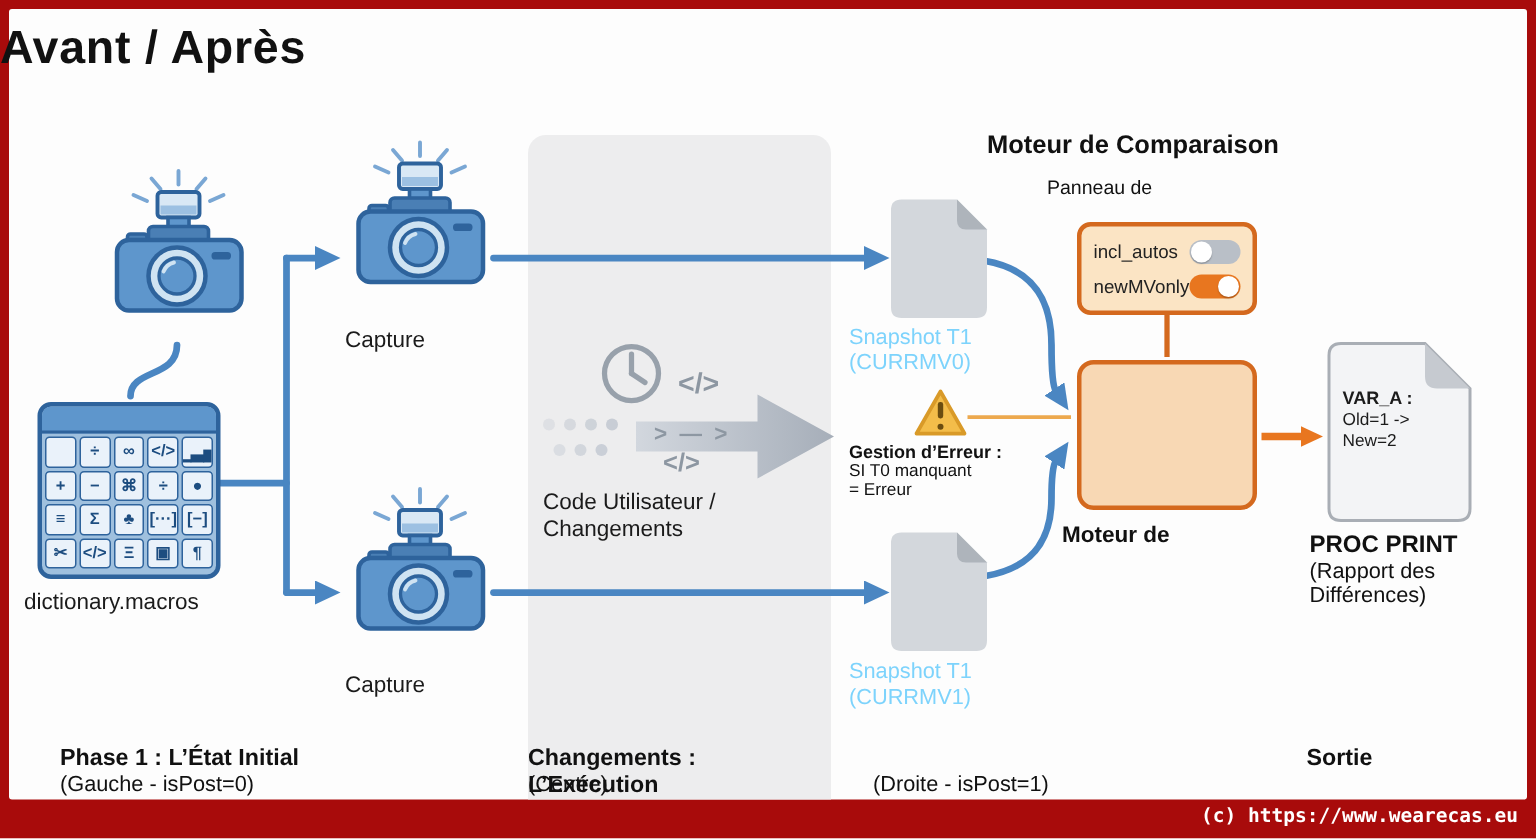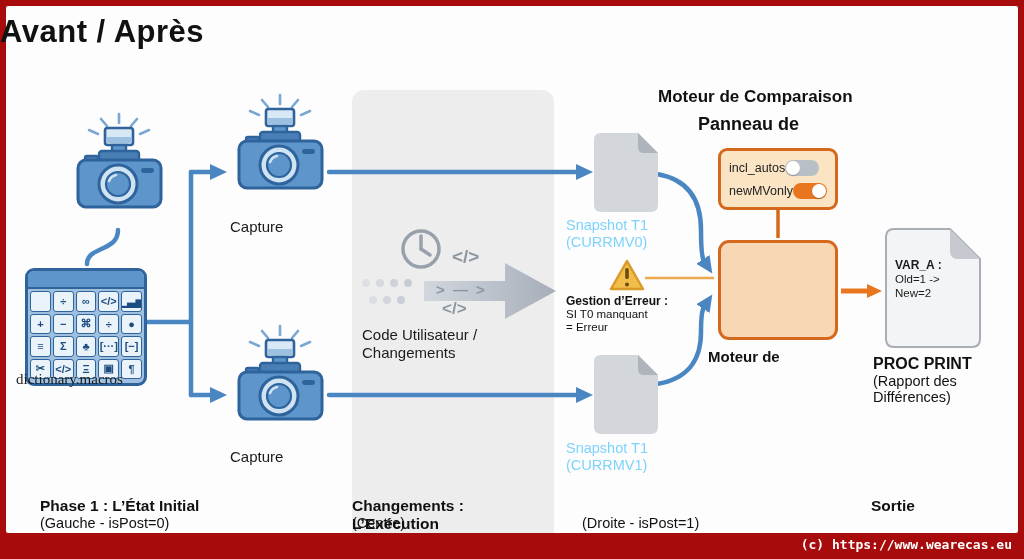--- a/index.html
+++ b/index.html
@@ -18,32 +18,32 @@
   .cap-label{font-size:15px;color:#1b1b1b;}
   
   .macro-grid{left:25px;top:268px;width:122px;height:118px;background:#9fc0de;border:3px solid #2e639c;border-radius:9px;box-sizing:border-box;overflow:hidden;}
   .macro-grid .hdr{height:16px;background:#5e96cc;border-bottom:2px solid #2e639c;}
   .macro-grid .cells{display:grid;grid-template-columns:repeat(5,1fr);grid-template-rows:repeat(4,1fr);gap:2px;padding:2px;height:92px;box-sizing:border-box;}
   .macro-grid .cell{background:#eaf2fa;border:1px solid #2e639c;border-radius:3px;display:flex;align-items:center;justify-content:center;font-size:11px;font-weight:bold;color:#1d4d80;overflow:hidden;}
   
   .doc-label{font-size:14.5px;line-height:17px;color:#7dd3fc;}
   
   .panel{left:718px;top:148px;width:120px;height:62px;background:#fbe4c4;border:3px solid #d4691e;border-radius:9px;box-sizing:border-box;padding:5px 8px;display:flex;flex-direction:column;justify-content:space-around;}
-  .toggle-row{display:flex;align-items:center;}
+  .toggle-row{display:flex;align-items:center;justify-content:space-between;}
   .toggle-row .lbl{font-size:12.5px;color:#222;}
   .toggle{width:34px;height:16px;border-radius:9px;position:relative;flex:0 0 auto;}
   .toggle.off{background:#b9bfc7;}
   .toggle.on{background:#e8761f;}
   .toggle .knob{position:absolute;top:1px;width:14px;height:14px;border-radius:50%;background:#fff;box-shadow:0 1px 1px rgba(0,0,0,.25);}
   .toggle.off .knob{left:1px;}
   .toggle.on .knob{right:1px;}
   
   .engine{left:718px;top:240px;width:120px;height:100px;background:#f8d8b4;border:3.5px solid #d4691e;border-radius:11px;box-sizing:border-box;}
   .hdr-bold{font-weight:bold;font-size:17px;}
-  .sub-bold{font-weight:bold;font-size:18px;line-height:15px;}
+  .sub-bold{font-weight:normal;font-size:13px;line-height:15px;}
   .engine-label{font-weight:bold;font-size:15px;line-height:18px;}
   
   .warn-title{font-weight:bold;font-size:12px;line-height:14px;}
   .warn-sub{font-size:11.5px;line-height:13px;}
   
   .outdoc-text{font-size:11.5px;line-height:14px;color:#1b1b1b;}
   .outdoc-text b{font-size:12px;}
   .proc-label{font-weight:bold;font-size:16px;}
   .proc-sub{font-size:14.5px;line-height:17px;}
   
@@ -196,21 +196,21 @@
       <div class="cell">♣</div>
       <div class="cell">[···]</div>
       <div class="cell">[−]</div>
       <div class="cell">✂</div>
       <div class="cell">&lt;/&gt;</div>
       <div class="cell">Ξ</div>
       <div class="cell">▣</div>
       <div class="cell">¶</div>
     </div>
   </div>
-  <div class="abs ctr cap-label" style="left:16px;top:371px;width:142px;font-family:Liberation Serif, serif;">dictionary.macros</div>
+  <div class="abs ctr cap-label" style="left:16px;top:393px;width:142px;">dictionary.macros</div>
   <div class="abs ctr cap-label" style="left:230px;top:218px;width:100px;">Capture</div>
   <div class="abs ctr cap-label" style="left:230px;top:448px;width:100px;">Capture</div>
 
   <div class="abs glyph" style="left:452px;top:246px;font-size:19px;">&lt;/&gt;</div>
   <div class="abs glyph" style="left:436px;top:281px;font-size:15px;letter-spacing:2px;">&gt; — &gt;</div>
   <div class="abs glyph" style="left:442px;top:299px;font-size:17px;">&lt;/&gt;</div>
   <div class="abs ctr cap-label" style="left:362px;top:326px;width:182px;">Code Utilisateur /</div>
   <div class="abs ctr cap-label" style="left:362px;top:344px;width:182px;">Changements</div>
 
   <div class="abs ctr hdr-bold" style="left:658px;top:87px;width:240px;">Moteur de Comparaison</div>

